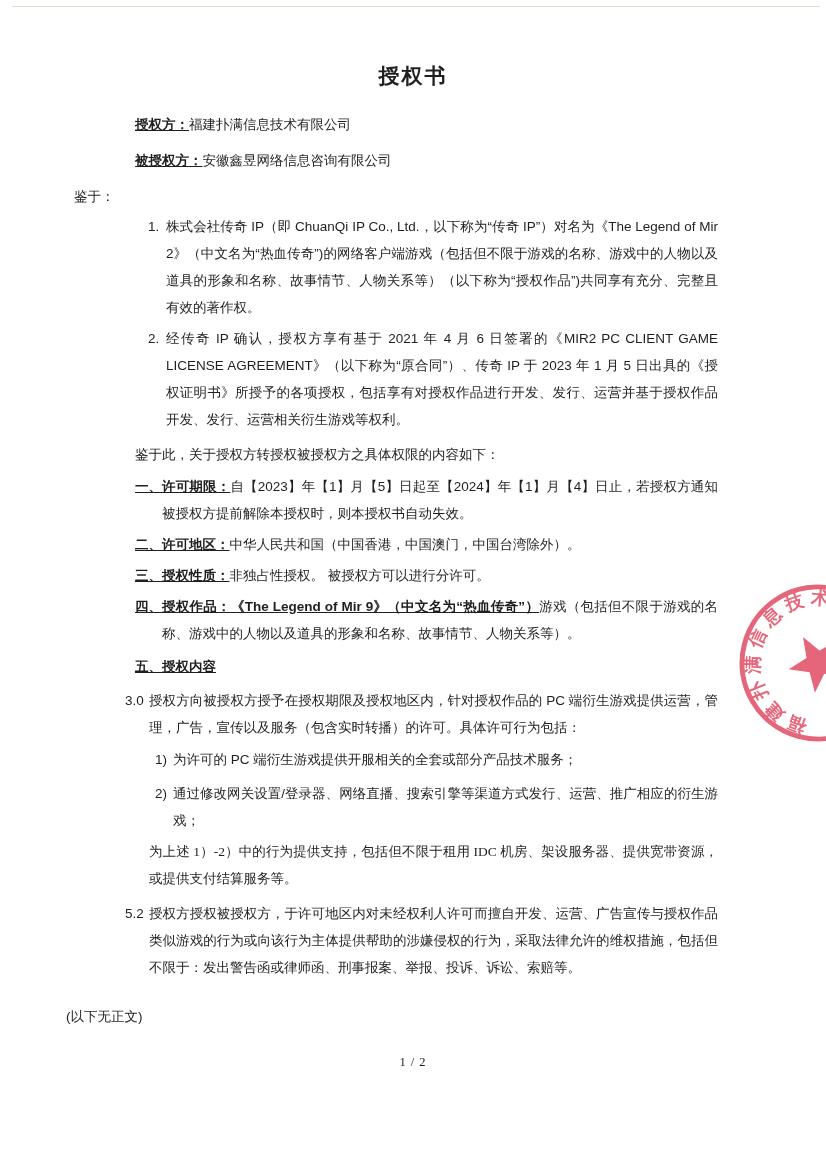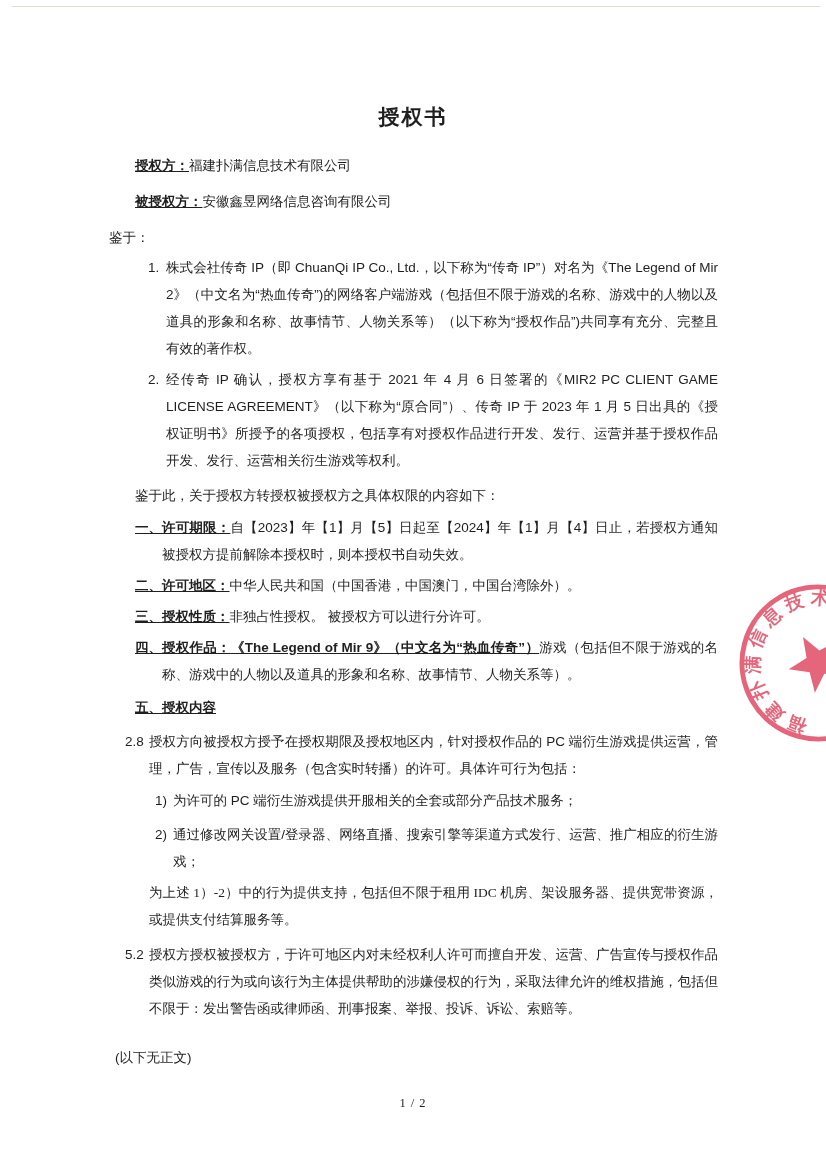--- a/index.html
+++ b/index.html
@@ -4,36 +4,36 @@
 <style>
   :root { --stamp-color:#e0435c; --ink:#1f1f1f; }
   * { box-sizing: border-box; margin: 0; padding: 0; }
   html, body {
     width: 826px; height: 1169px;
     background: #ffffff;
     overflow: hidden;
     font-family: "Liberation Sans", "DejaVu Sans", sans-serif;
     color: var(--ink);
   }
-  .page { position: relative; width: 826px; height: 1169px; padding-top: 104px; }
+  .page { position: relative; width: 826px; height: 1169px; padding-top: 63px; }
   .scan-line {
     position: absolute; top: 6px; left: 12px; right: 6px; height: 1px;
     background: #d9d6c3; opacity: .85;
   }
   .title {
     text-align: center; font-size: 21px; font-weight: bold;
     letter-spacing: 2px; line-height: 26px; margin-bottom: 22px;
   }
   p, .li, .note { font-size: 13.5px; line-height: 27px; text-align: justify; }
   .b { font-weight: bold; text-decoration: underline; }
   
   .party   { margin: 0 108px 9px 135px; }
-  .plain   { margin: 0 108px 3px 109px; }
+  .plain   { margin: 0 108px 3px 74px; }
   .trans   { margin: 8px 108px 5px 135px; }
-  .closing { margin: 0 108px 0 115px; text-align: left; }
+  .closing { margin: 0 108px 0 66px; text-align: left; }
   .li { display: flex; }
   .li .num { flex: 0 0 auto; }
   .li .txt { flex: 1 1 auto; }
   .li-ws     { margin: 0 108px 4px 148px; }
   .li-ws.last{ margin-bottom: 8px; }
   .li-ws .num { width: 18px; }
   .li-sec    { margin: 0 108px 4px 135px; }
   .li-sec .num { width: 27px; }
   .li-sec.sec4 { margin-bottom: 6px; }
   .li-sec.sec5 { margin-bottom: 7px; }
@@ -111,21 +111,21 @@
     <span class="num b">四、</span>
     <span class="txt"><span class="b">授权作品：</span><span class="b">《The Legend of Mir 9》（中文名为“热血传奇”）</span><span>游戏（包括但不限于游戏的名称、游戏中的人物以及道具的形象和名称、故事情节、人物关系等）。</span></span>
   </div>
 
   <div class="li li-sec sec5">
     <span class="num b">五、</span>
     <span class="txt b">授权内容</span>
   </div>
 
   <div class="li li-clause">
-    <span class="num">2.8</span>
+    <span class="num">3.0</span>
     <span class="txt">授权方向被授权方授予在授权期限及授权地区内，针对授权作品的 PC 端衍生游戏提供运营，管理，广告，宣传以及服务（包含实时转播）的许可。具体许可行为包括：</span>
   </div>
 
   <div class="li li-sub">
     <span class="num">1)</span>
     <span class="txt">为许可的 PC 端衍生游戏提供开服相关的全套或部分产品技术服务；</span>
   </div>
   <div class="li li-sub sub2">
     <span class="num">2)</span>
     <span class="txt">通过修改网关设置/登录器、网络直播、搜索引擎等渠道方式发行、运营、推广相应的衍生游戏；</span>

